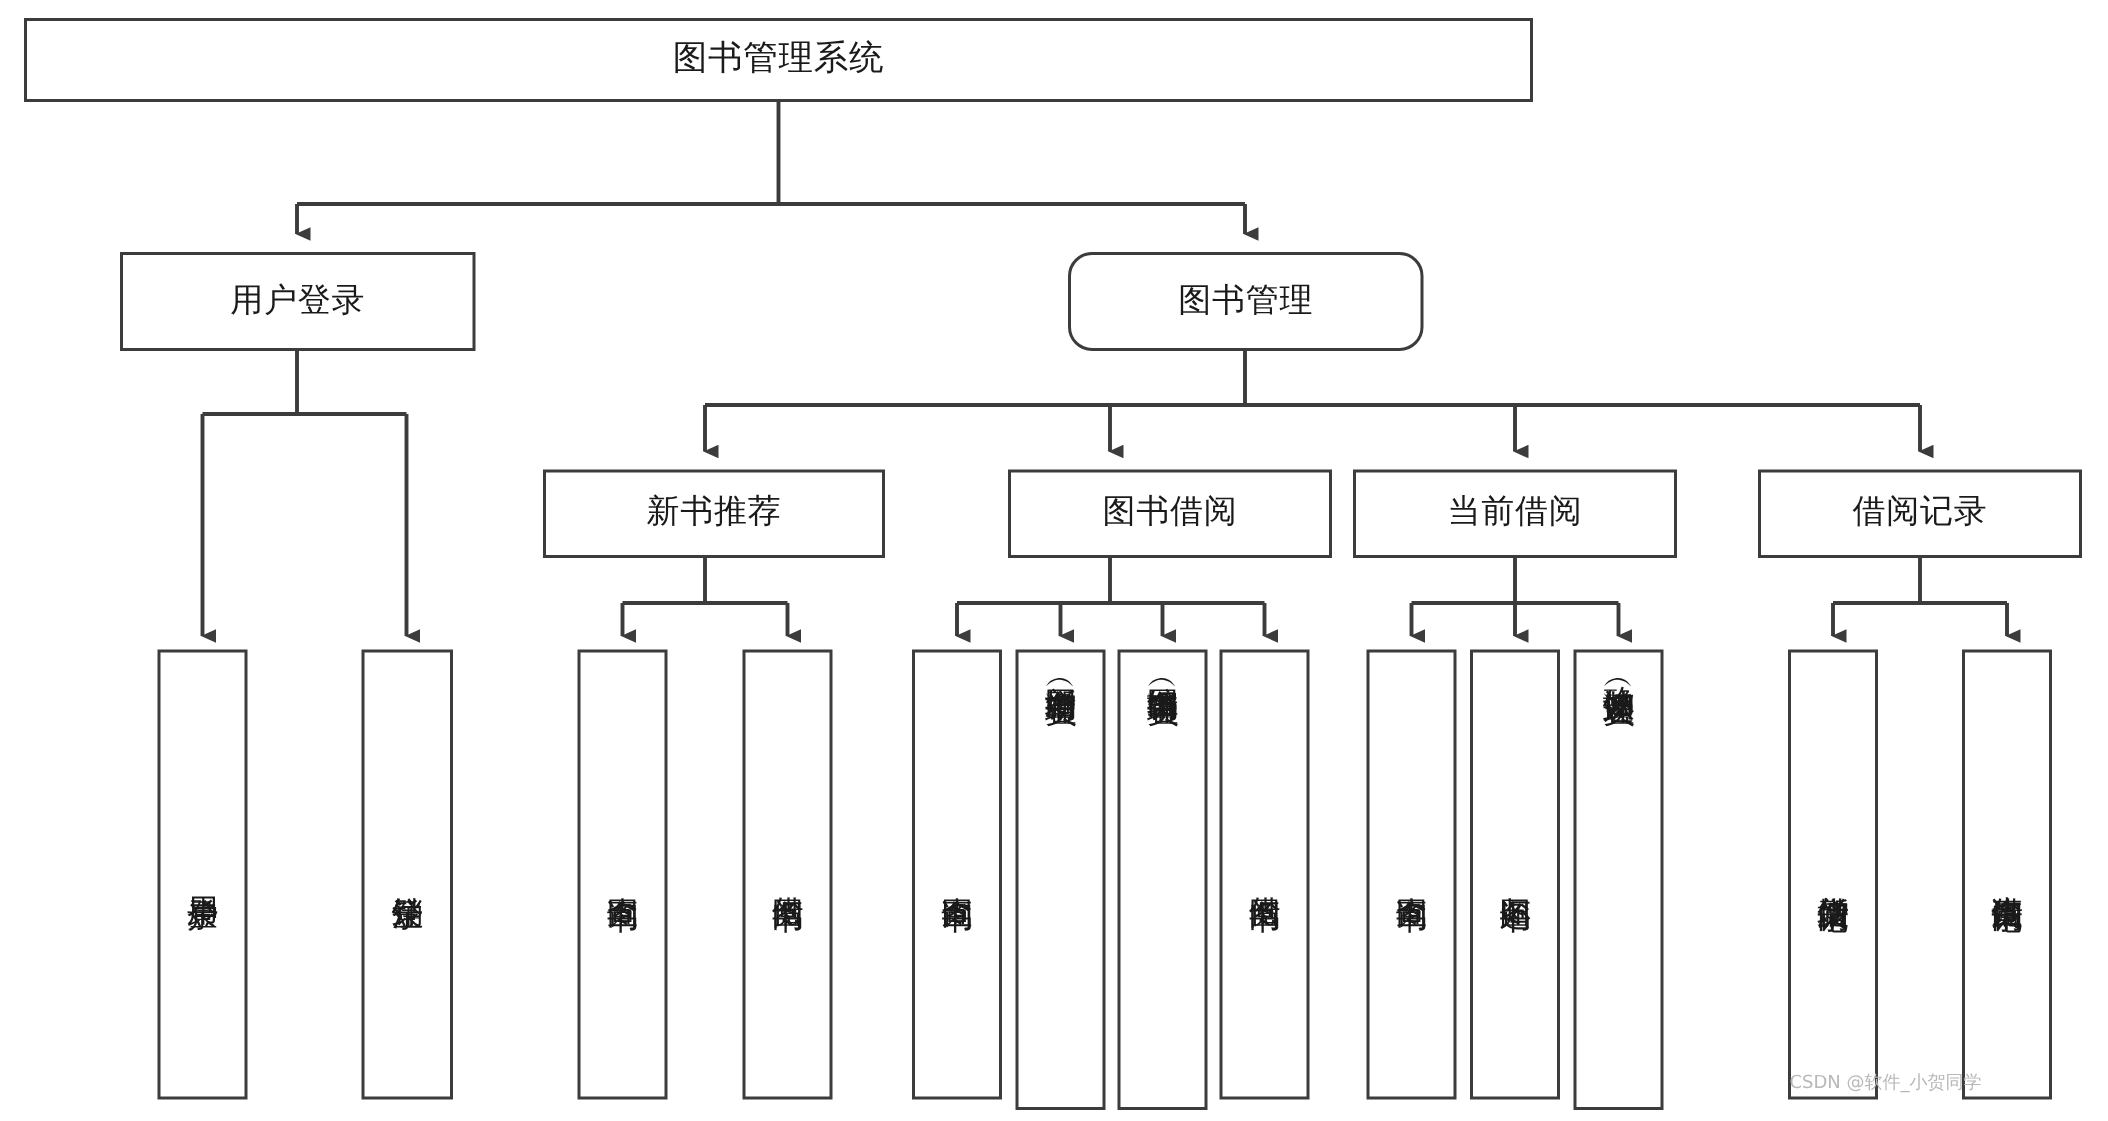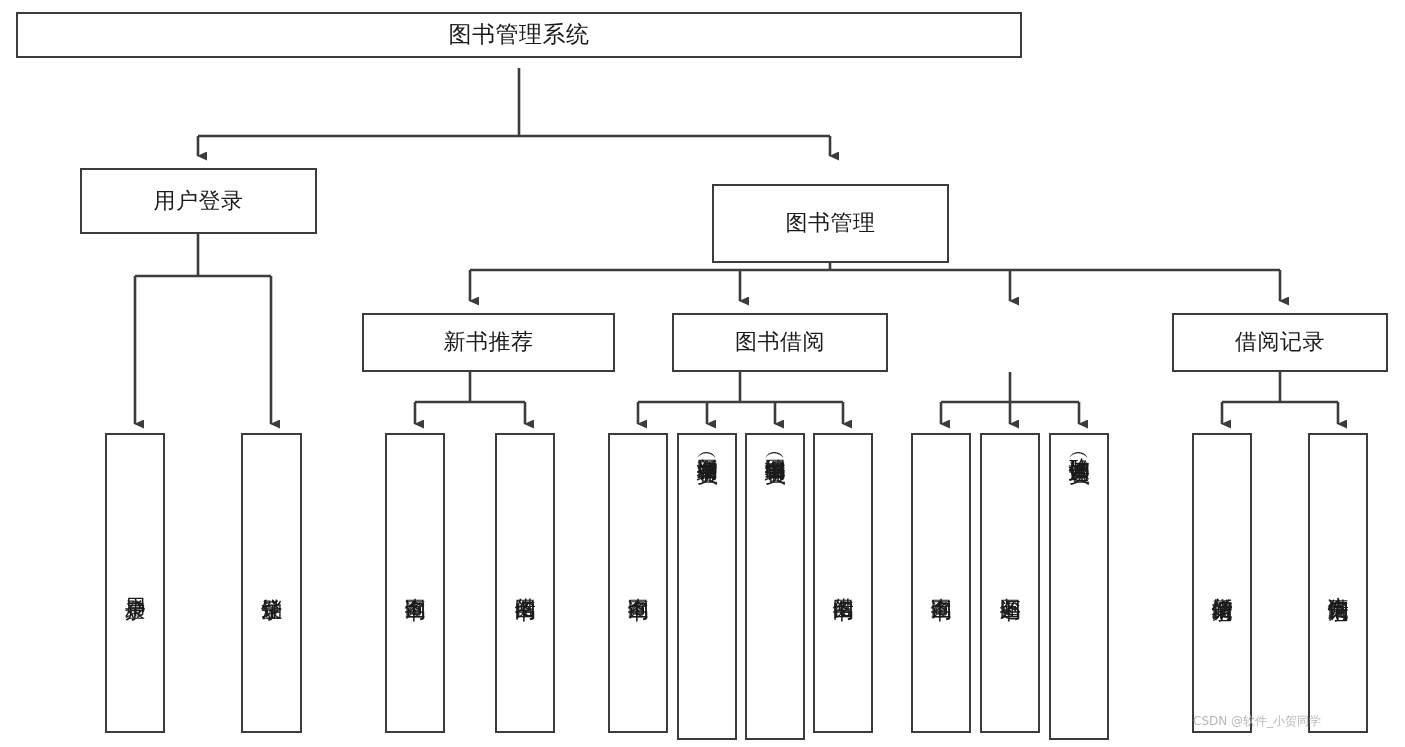--- a/index.html
+++ b/index.html
@@ -124,37 +124,40 @@
       <line x1="1010" y1="402" x2="1010" y2="424" marker-end="url(#arrowhead)"></line>
       <line x1="1079" y1="402" x2="1079" y2="424" marker-end="url(#arrowhead)"></line>
 
       <line x1="1280" y1="372" x2="1280" y2="402"></line>
       <line x1="1222" y1="402" x2="1338" y2="402"></line>
       <line x1="1222" y1="402" x2="1222" y2="424" marker-end="url(#arrowhead)"></line>
       <line x1="1338" y1="402" x2="1338" y2="424" marker-end="url(#arrowhead)"></line>
     </g>
   </svg>
 
-  <div class="node root horizontal" style="left:16px; top:12px; width:1006px; height:46px;">
+  <div class="node root horizontal" style="left:16px; top:12px; width:1006px; height:56px;">
     <span class="node-label">图书管理系统</span>
   </div>
 
   <div class="node horizontal" style="left:80px; top:168px; width:237px; height:66px;">
     <span class="node-label">用户登录</span>
   </div>
-  <div class="node horizontal" style="left:712px; top:184px; width:237px; height:79px;">
+  <div class="node horizontal" style="left:712px; top:168px; width:237px; height:66px;border-radius:16px;">
     <span class="node-label">图书管理</span>
   </div>
 
-  <div class="node horizontal" style="left:362px; top:313px; width:253px; height:59px;">
+  <div class="node horizontal" style="left:362px; top:313px; width:228px; height:59px;">
     <span class="node-label">新书推荐</span>
   </div>
   <div class="node horizontal" style="left:632px; top:313px; width:216px; height:59px;margin-left:40px;">
     <span class="node-label">图书借阅</span>
   </div>
+  <div class="node horizontal" style="left:902px; top:313px; width:216px; height:59px;">
+    <span class="node-label">当前借阅</span>
+  </div>
   <div class="node horizontal" style="left:1172px; top:313px; width:216px; height:59px;">
     <span class="node-label">借阅记录</span>
   </div>
 
   <div class="node vertical centered" style="left:105px; top:433px; width:60px; height:300px;">
     <span class="node-label">用户登录</span>
   </div>
   <div class="node vertical centered" style="left:241px; top:433px; width:61px; height:300px;">
     <span class="node-label">注销登录</span>
   </div>

